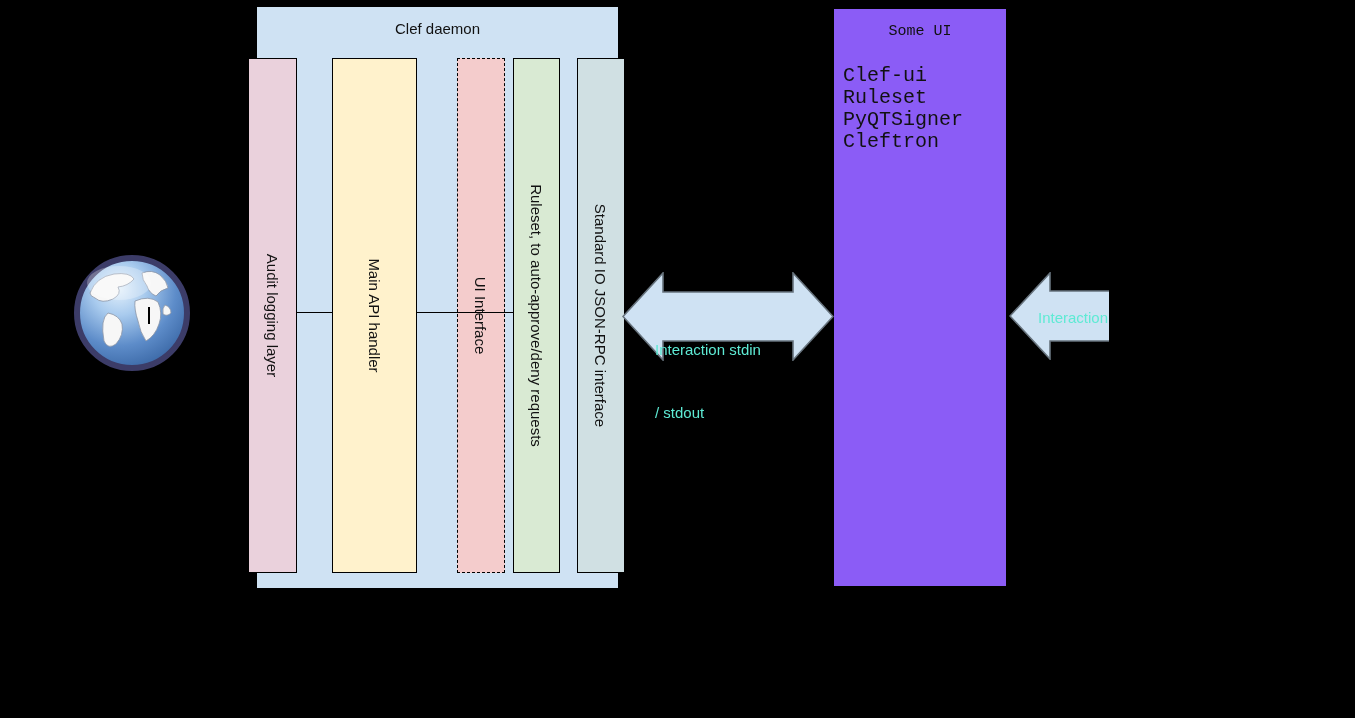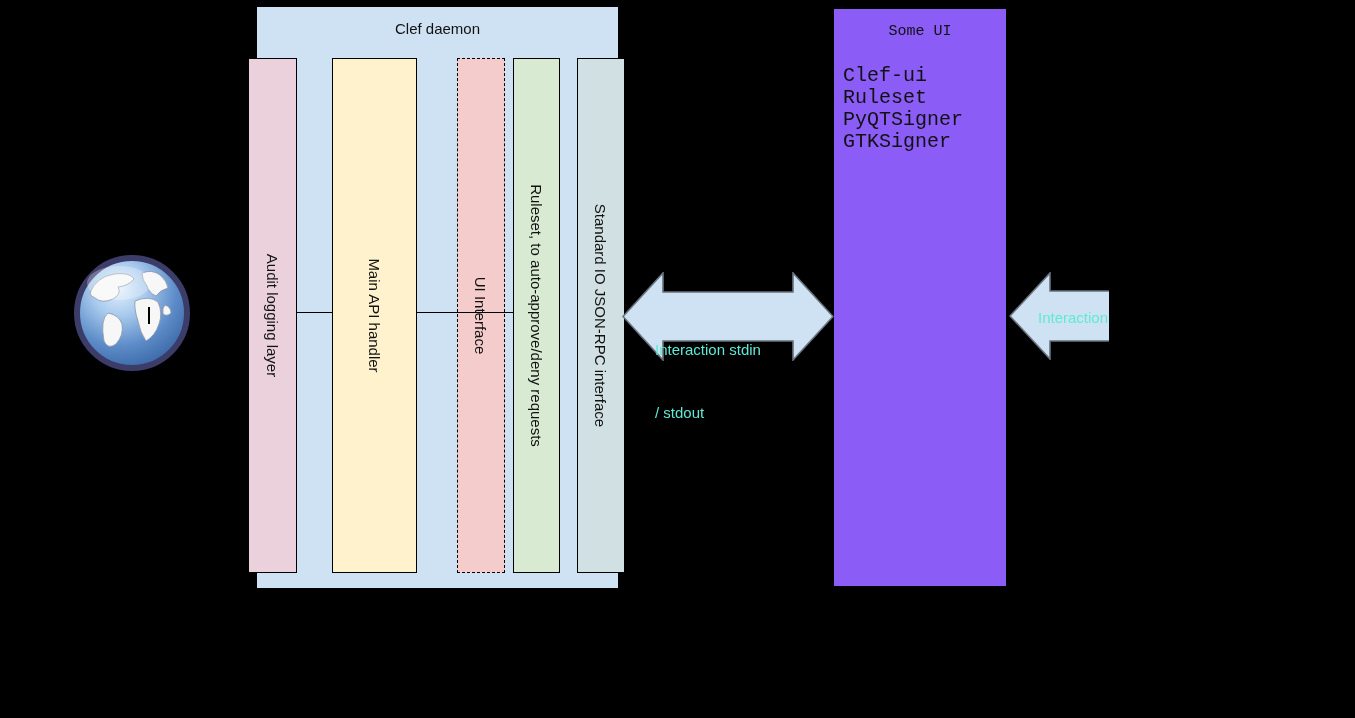--- a/index.html
+++ b/index.html
@@ -98,21 +98,21 @@
     <div>Interaction stdin</div>
     <div>/ stdout</div>
   </div>
 
   <div class="someui">
     <div class="someui-title">Some UI</div>
     <div class="someui-list">
       <div>Clef-ui</div>
       <div>Ruleset</div>
       <div>PyQTSigner</div>
-      <div>GTKSigner</div>
+      <div>Cleftron</div>
     </div>
   </div>
 
   <svg class="arrow arrow-user" width="201" height="88" viewBox="0 0 201 88">
     <polygon points="1,44 41,1 41,19 160,19 160,1 200,44 160,87 160,69 41,69 41,87" fill="#cfe2f3" stroke="#67737d" stroke-width="1.6"></polygon>
   </svg>
   <div class="arrow-label arrow-user-label">Interaction</div>
 
   <svg class="person-svg" width="100" height="113" viewBox="0 0 100 113">
     <defs>

